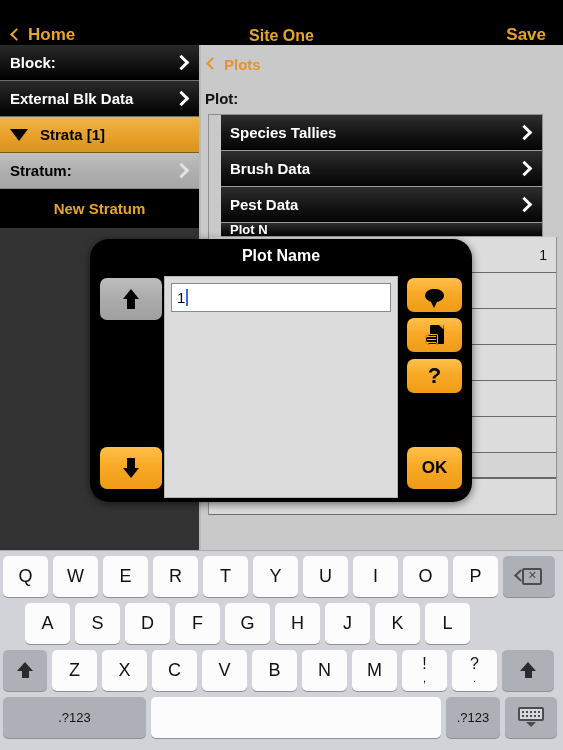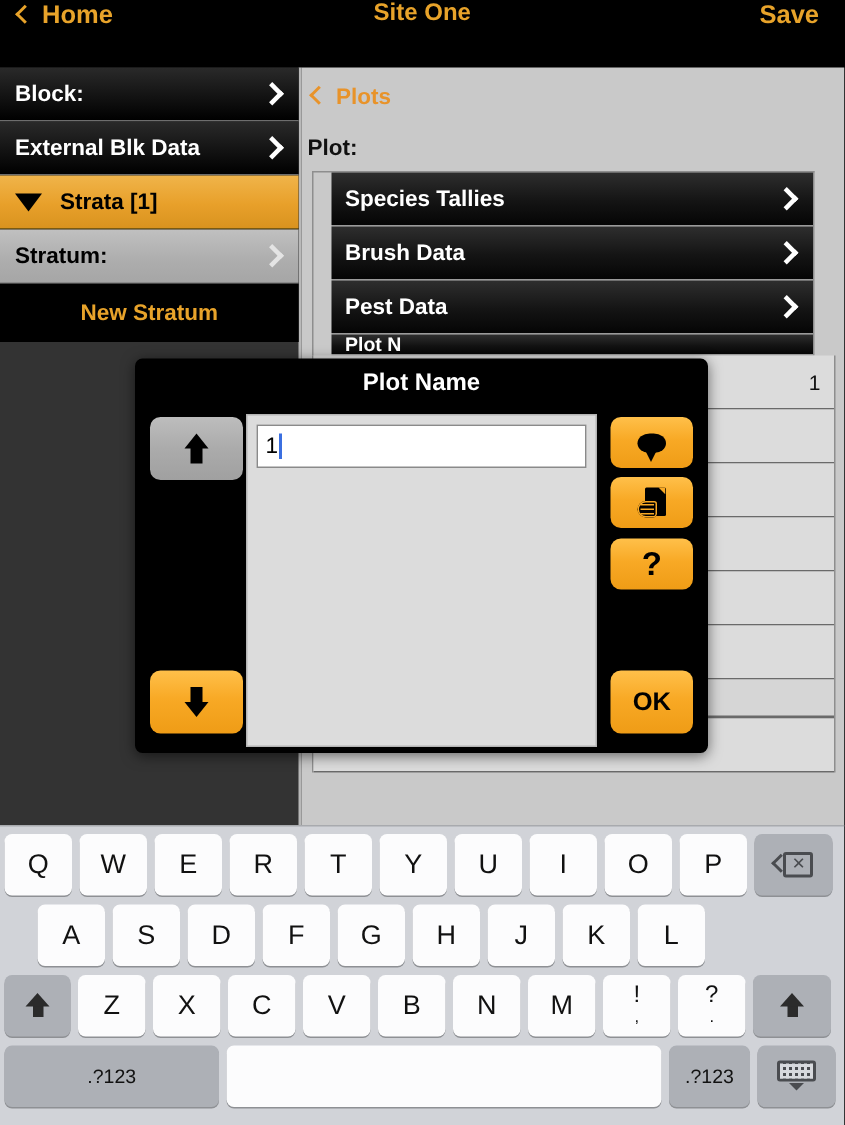--- a/index.html
+++ b/index.html
@@ -8,21 +8,21 @@
     font-family: "Liberation Sans", sans-serif;
     background: #000;
     overflow: hidden;
   }
   #app { position: relative; width: 563px; height: 750px; }
 
   
   .topbar {
     position: absolute; top: 0; left: 0; width: 560px; height: 45px;
     background: #000;
-    display: flex; align-items: flex-start;
+    display: flex; align-items: flex-end;
   }
   .topbar-home {
     display: flex; align-items: center; gap: 7px;
     margin-left: 12px; color: #e8a32a;
     font-size: 17px; font-weight: 600;
   }
   .chev-left-gold {
     display: inline-block; width: 9px; height: 9px;
     border-left: 2.6px solid #e8a32a; border-bottom: 2.6px solid #e8a32a;
     transform: rotate(45deg); margin-bottom: 1px;
@@ -111,21 +111,21 @@
     display: flex; align-items: center; padding: 0 9px;
     color: #111; font-size: 15px; font-weight: 600;
   }
   .tb-row .val { margin-left: auto; font-weight: 400; font-size: 14px; }
   .tb-row.thin { height: 26px; border-bottom: 2px solid #6a6a6a; background:#d6d6d6;}
 
   
   .modal {
     position: absolute; left: 90px; top: 239px;
     width: 382px; height: 263px;
-    background: #000; border-radius: 5px;
+    background: #000; border-radius: 19px;
     box-shadow: 0 2px 9px rgba(0,0,0,.55);
   }
   .modal-title {
     height: 33px; display: flex; align-items: center; justify-content: center;
     color: #fff; font-size: 16px; font-weight: 700;
   }
   .modal-body { position: relative; height: 230px; }
   .m-btn {
     position: absolute; border-radius: 7px;
     display: flex; align-items: center; justify-content: center;

